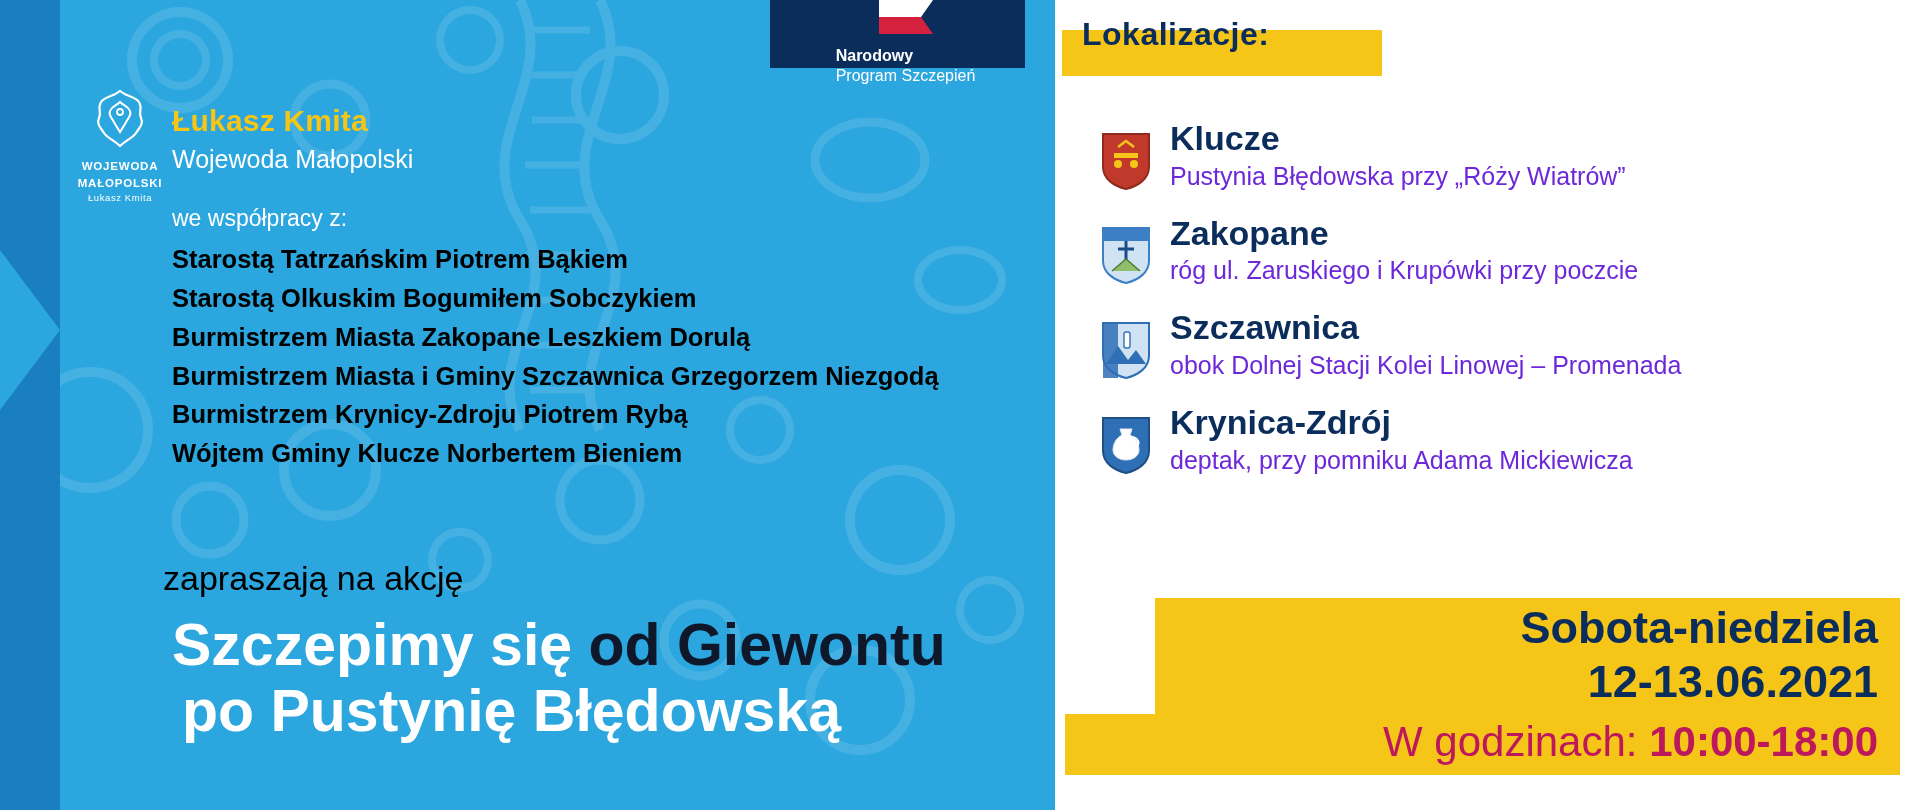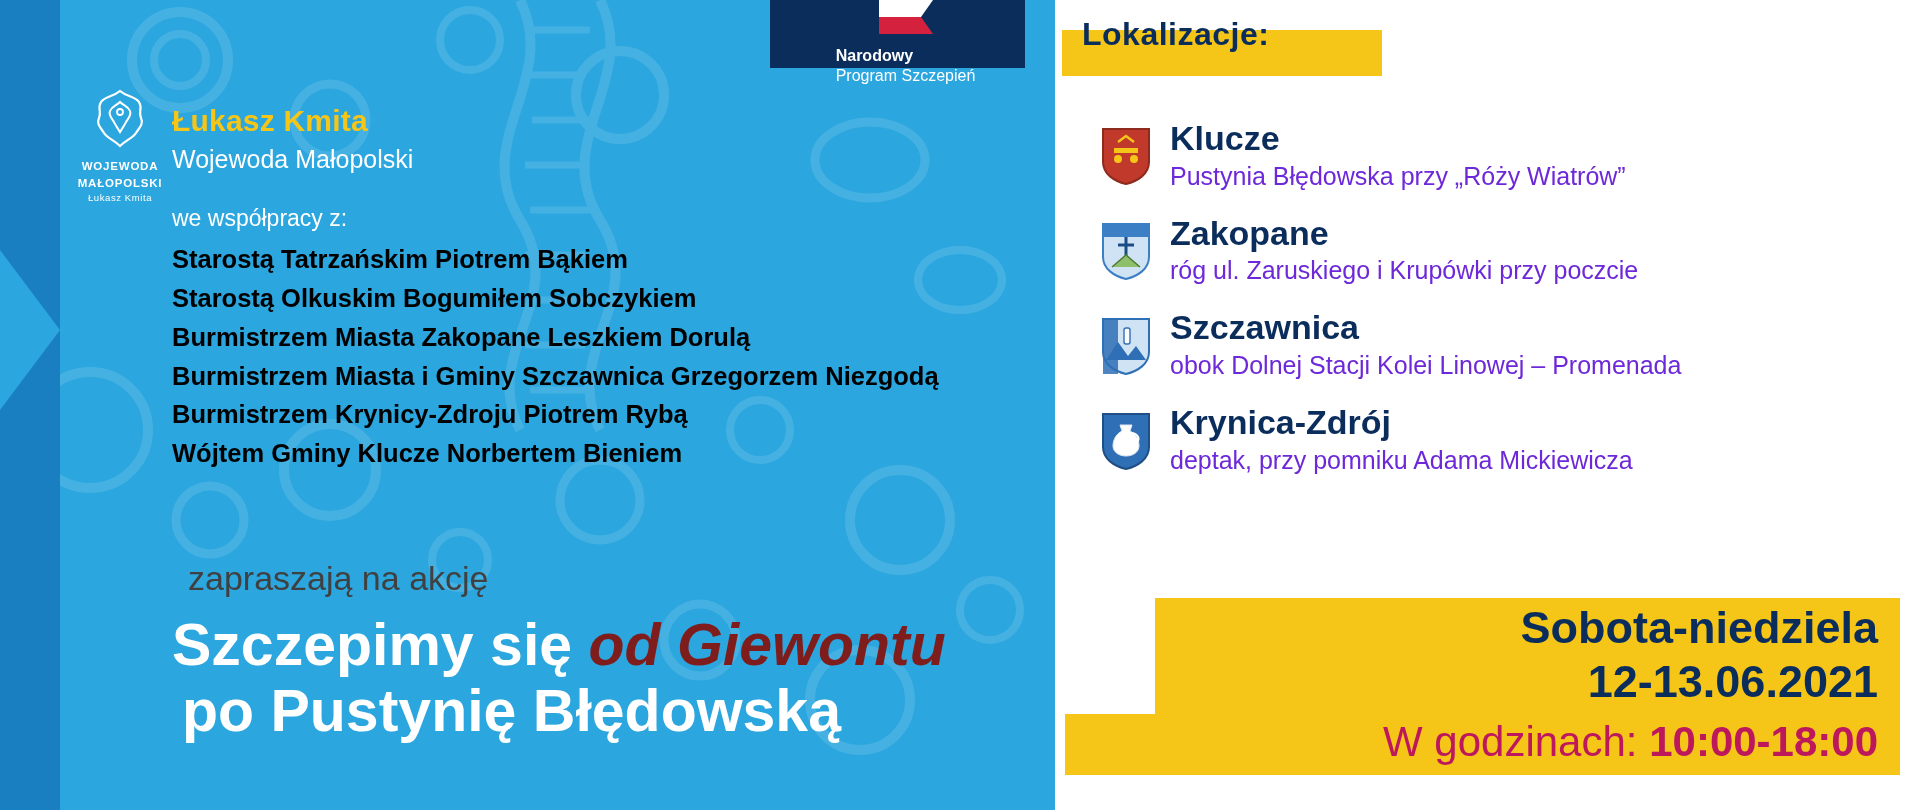--- a/index.html
+++ b/index.html
@@ -136,40 +136,40 @@
   }
   .partners div {
     color: #000000;
     font-size: 25.5px;
     font-weight: bold;
     line-height: 1.52;
     white-space: nowrap;
   }
   .invite {
     position: absolute;
-    left: 188px;
+    left: 163px;
     top: 560px;
-    color: #404040;
+    color: #000000;
     font-size: 34px;
     line-height: 1.1;
   }
   .headline {
     position: absolute;
     left: 172px;
     top: 612px;
     width: 880px;
   }
   .headline .l1, .headline .l2 {
     font-size: 59px;
     font-weight: bold;
     line-height: 1.12;
     white-space: nowrap;
   }
   .headline .l1 { color: #ffffff; }
-  .headline .l1 .yellow { color: #7f1d1d; font-style: italic; }
+  .headline .l1 .yellow { color: #0f172a; }
   .headline .l2 { color: #ffffff; padding-left: 10px; }
 
   
   .right {
     position: relative;
     width: 865px;
     height: 810px;
     background: #ffffff;
     flex: 0 0 auto;
   }
@@ -192,21 +192,21 @@
   }
 
   .loc-list {
     position: absolute;
     left: 1100px;
     top: 120px;
     width: 800px;
   }
   .loc-item {
     display: flex;
-    align-items: center;
+    align-items: flex-end;
     margin-bottom: 24px;
   }
   .loc-shield {
     width: 52px;
     height: 60px;
     flex: 0 0 auto;
     margin-right: 18px;
     margin-top: 2px;
   }
   .loc-name {

